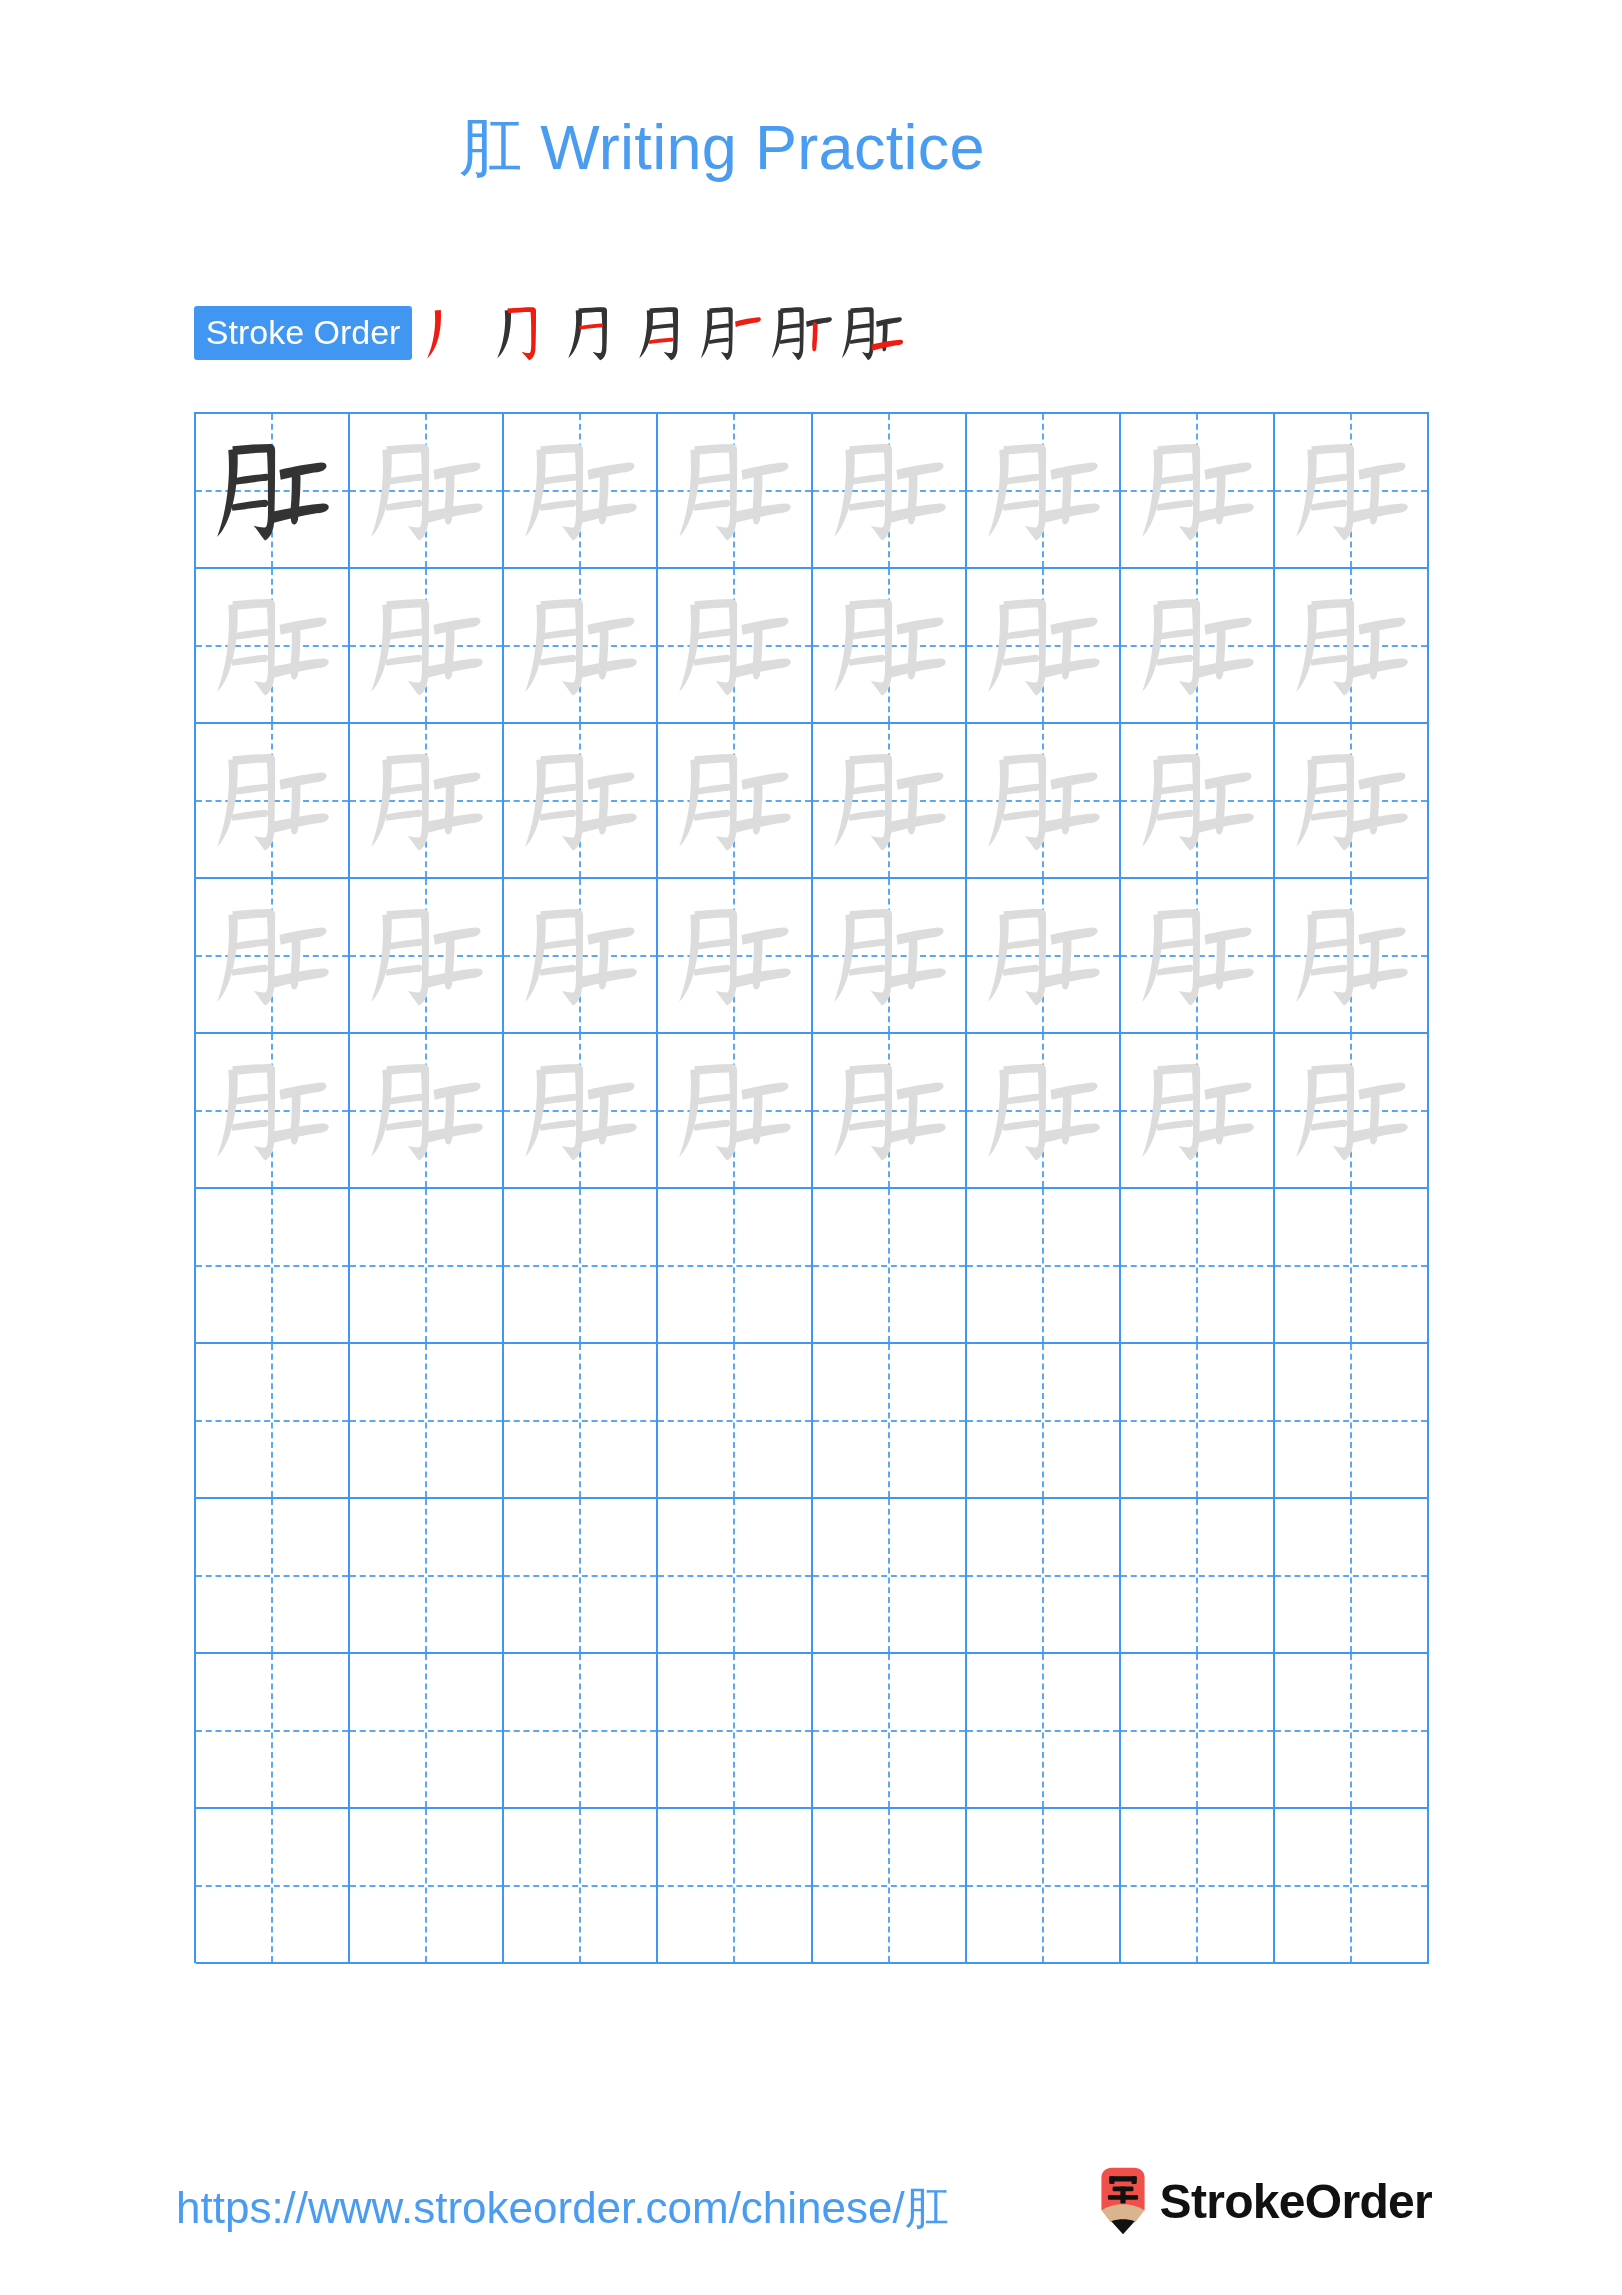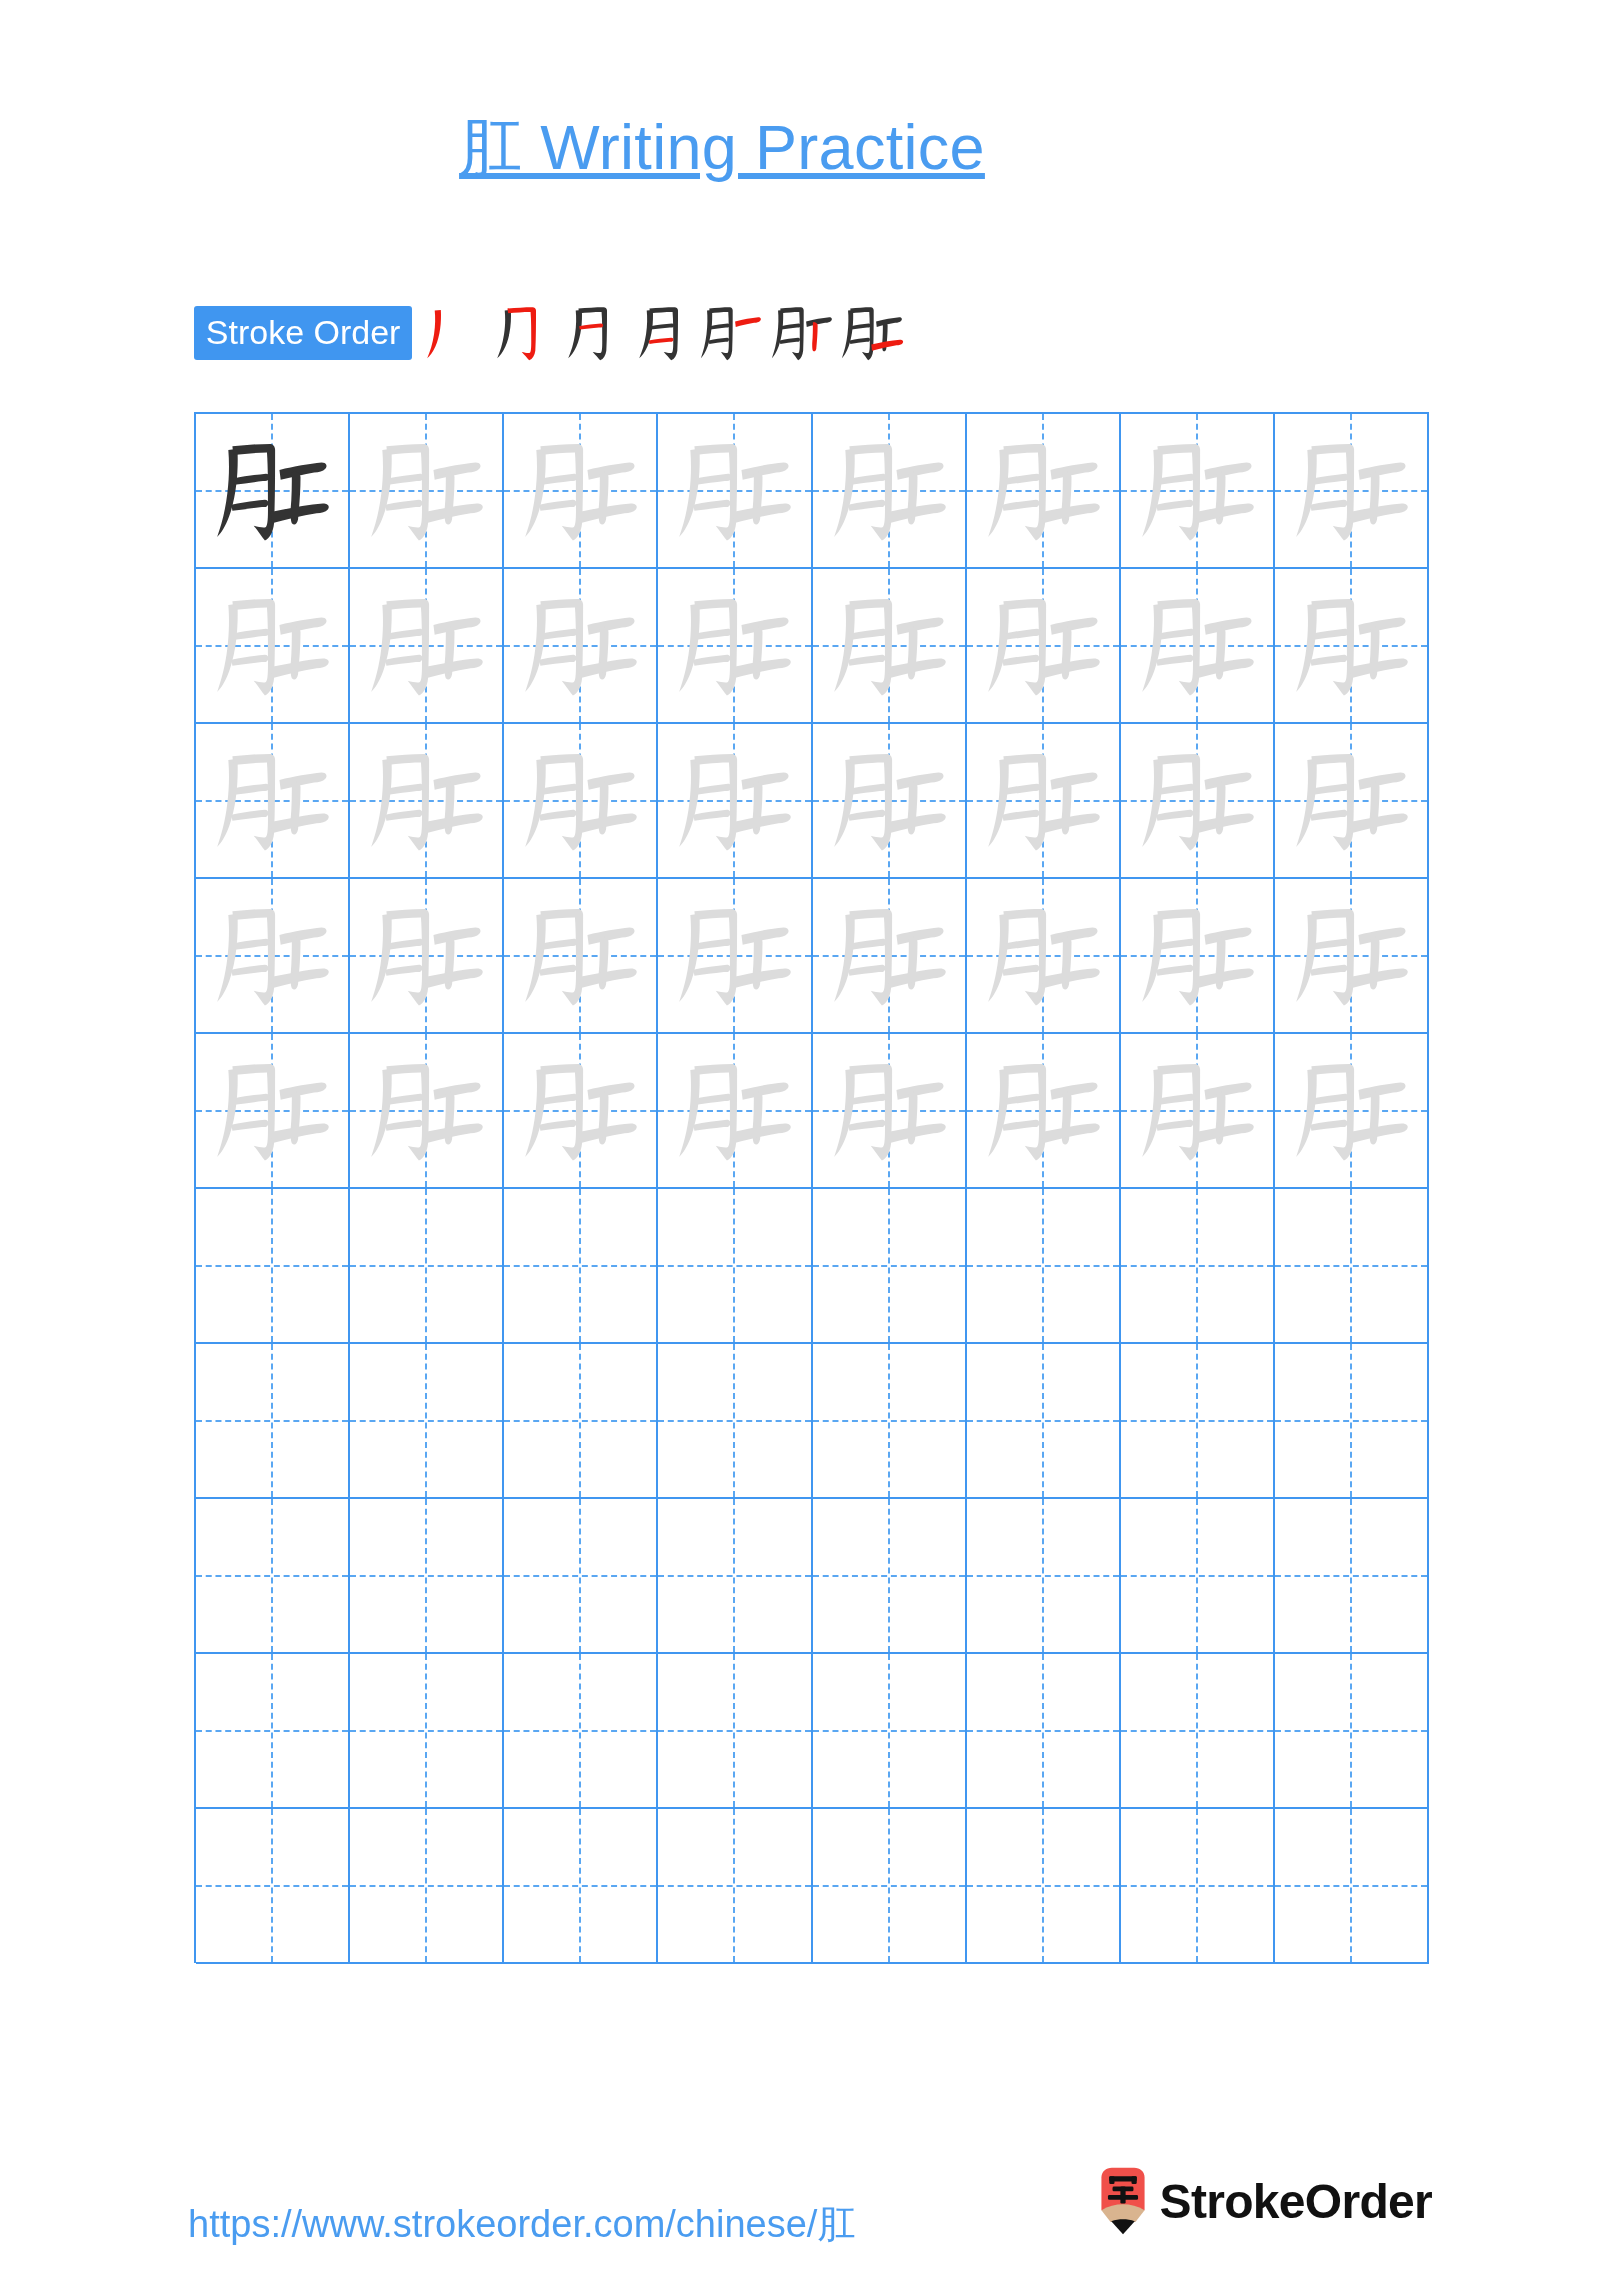--- a/index.html
+++ b/index.html
@@ -20,21 +20,20 @@
     position: absolute;
     top: 105px;
     left: 0;
     width: 1444px;
     text-align: center;
     font-size: 63px;
     font-weight: 400;
     color: #4A9CF0;
     letter-spacing: 0.3px;
     white-space: nowrap;
-    text-decoration: underline;
   }
 
   
   #stroke-order-bar {
     position: absolute;
     top: 305px;
     left: 194px;
     height: 56px;
     display: flex;
     align-items: center;
@@ -119,26 +118,25 @@
   }
   .cell-glyph svg {
     width: 124px;
     height: 124px;
     display: block;
   }
 
   
   #footer-url {
     position: absolute;
-    left: 188px;
+    left: 176px;
     top: 2179px;
-    font-size: 38px;
+    font-size: 44px;
     color: #4A9CF0;
     white-space: nowrap;
-    margin-top: 20px;
   }
   #footer-brand {
     position: absolute;
     right: 190px;
     top: 2167px;
     display: flex;
     align-items: center;
     gap: 10px;
   }
   #brand-logo-icon {

